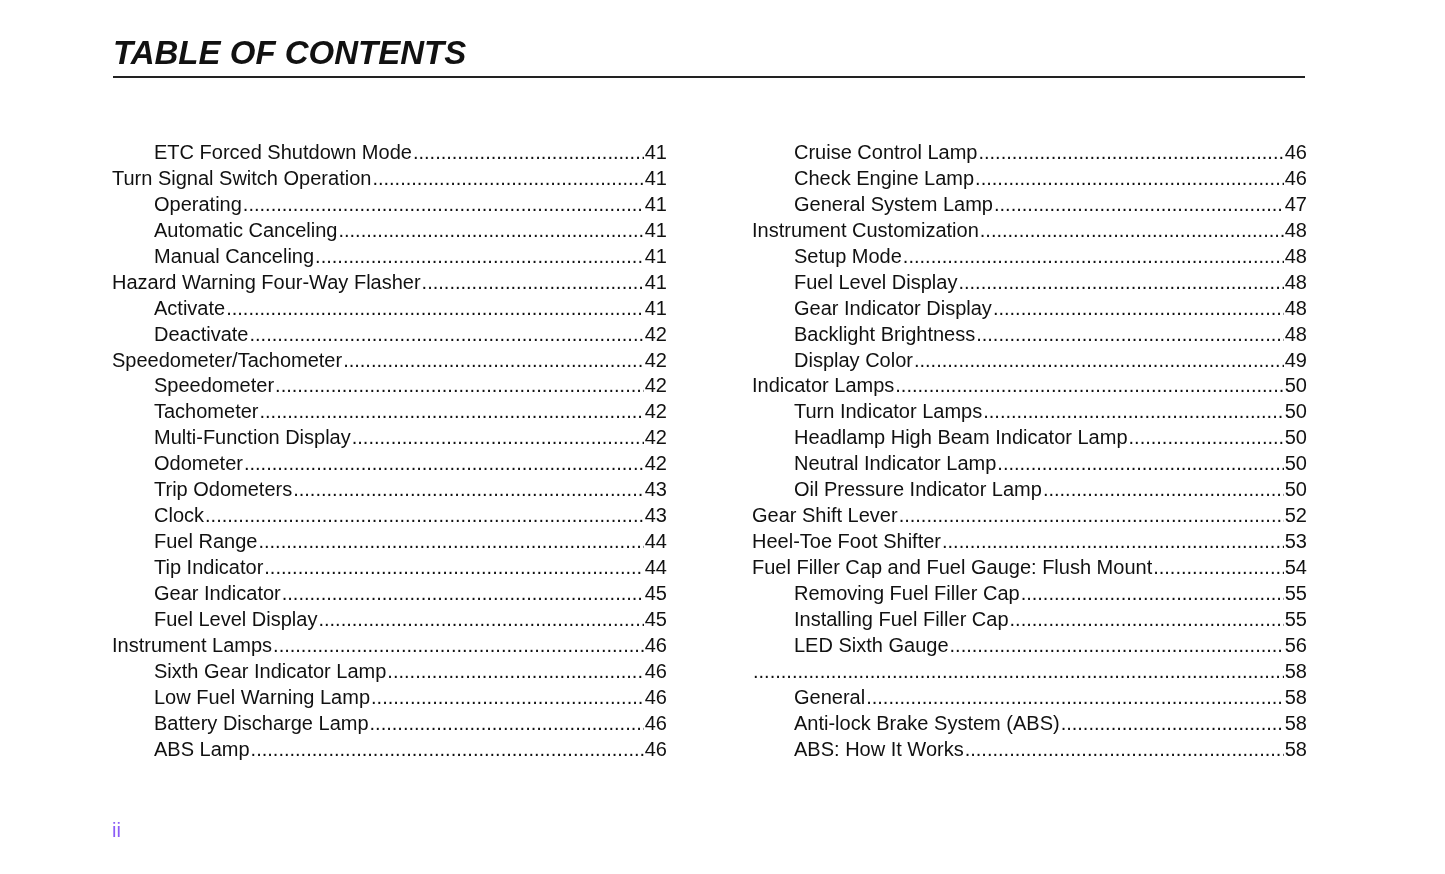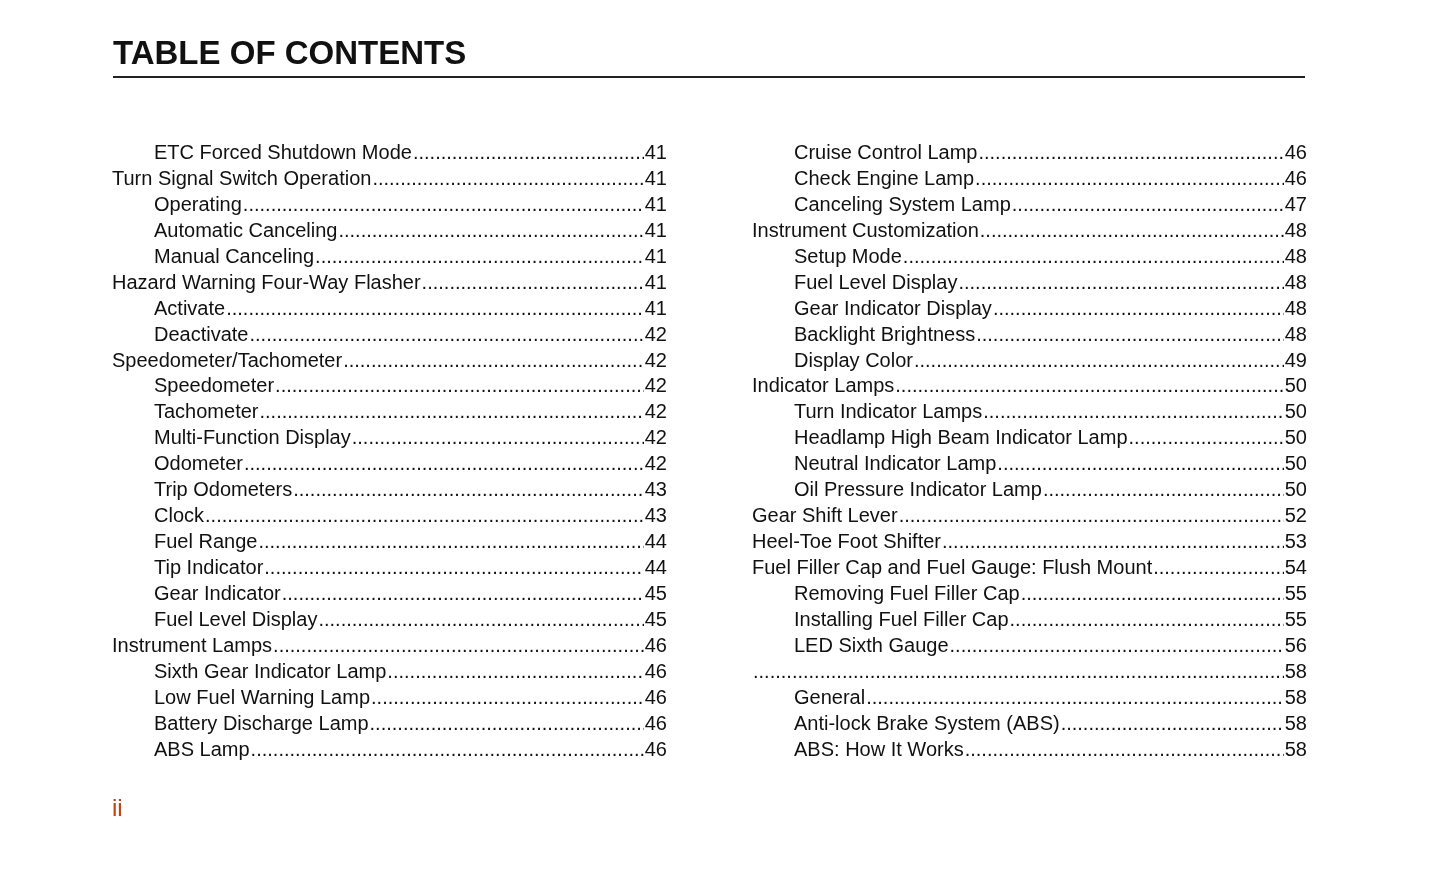--- a/index.html
+++ b/index.html
@@ -1,30 +1,30 @@
 <!DOCTYPE html>
 <html><head>
 <meta charset="utf-8">
 <style>
   html, body { margin: 0; padding: 0; background: #ffffff; }
   body { width: 1445px; height: 874px; position: relative; overflow: hidden;
          font-family: "Liberation Sans", sans-serif; color: #111; }
   .title { position: absolute; left: 113px; top: 34px; font-size: 33px; font-weight: bold;
-           letter-spacing: 0px; margin: 0; color: #111; }
+           letter-spacing: 0px; margin: 0; color: #111; font-style: italic; }
   .rule { position: absolute; left: 113px; top: 76px; width: 1192px; height: 2px; background: #222; }
   .col { position: absolute; top: 92px; width: 555px; margin-top: 48px; }
   .col.left { left: 112px; }
   .col.right { left: 752px; text-align: center; }
   .entry { display: flex; align-items: baseline; height: 25.95px; font-size: 20px; line-height: 25.95px; white-space: nowrap; overflow: hidden; }
   .entry.sub { padding-left: 42px; }
   .entry .label { flex: 0 0 auto; }
   .entry .leader { flex: 1 1 auto; overflow: hidden; margin: 0 1px; }
   .entry .leader::after { content: "................................................................................................................................................................................................................"; letter-spacing: 0px; }
   .entry .page { flex: 0 0 auto; }
-  .page-num { position: absolute; left: 112px; top: 794px; font-size: 24px; color: #c2410c; }
+  .page-num { position: absolute; left: 112px; top: 819px; font-size: 20px; color: #8b5cf6; }
 </style>
 </head>
 <body>
 
 <h1 class="title">TABLE OF CONTENTS</h1>
 <div class="rule"></div>
 
 <div class="col left" id="col-left">
     <div class="entry sub">
       <span class="label">ETC Forced Shutdown Mode</span>
@@ -152,21 +152,21 @@
       <span class="label">Cruise Control Lamp</span>
       <span class="leader"></span>
       <span class="page">46</span>
     </div>
     <div class="entry sub">
       <span class="label">Check Engine Lamp</span>
       <span class="leader"></span>
       <span class="page">46</span>
     </div>
     <div class="entry sub">
-      <span class="label">Canceling System Lamp</span>
+      <span class="label">General System Lamp</span>
       <span class="leader"></span>
       <span class="page">47</span>
     </div>
     <div class="entry">
       <span class="label">Instrument Customization</span>
       <span class="leader"></span>
       <span class="page">48</span>
     </div>
     <div class="entry sub">
       <span class="label">Setup Mode</span>

